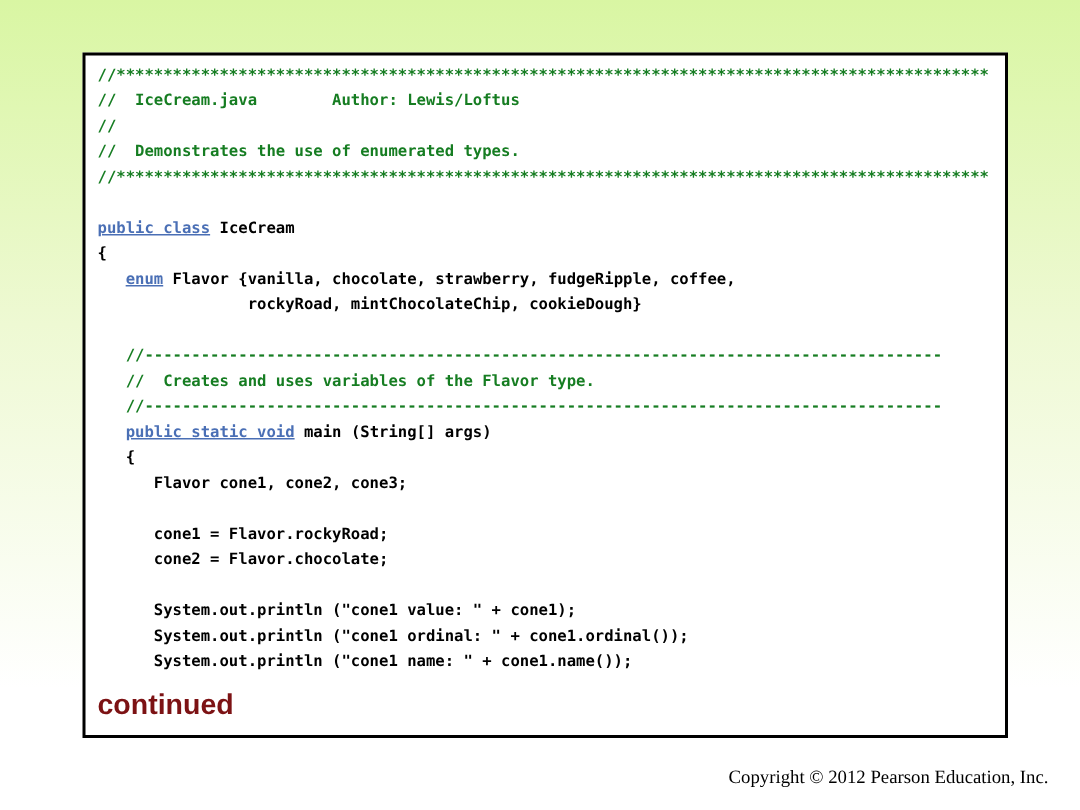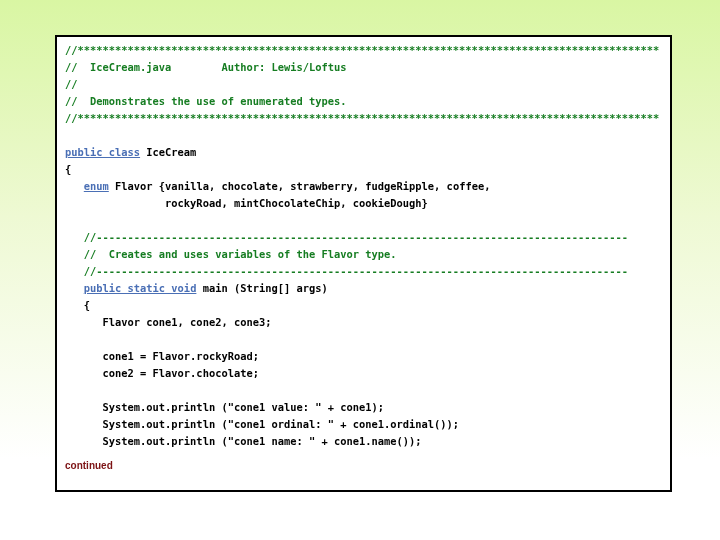--- a/index.html
+++ b/index.html
@@ -36,33 +36,34 @@
     color: var(--code-plain, #000000);
   }
   .code-line { white-space: pre; }
   .seg-c { color: var(--code-comment, #167d22); }
   .seg-k { color: var(--code-keyword, #4a6fb5); text-decoration: underline; }
   .seg-p { color: var(--code-plain, #000000); }
   .continued {
     margin-top: 10px;
     font-family: "Liberation Sans", sans-serif;
     font-weight: bold;
-    font-size: 10px;
+    font-size: 19px;
     color: var(--continued-text, #7c1214);
   }
   .copyright {
     position: absolute;
     top: 511px;
     right: 21px;
     font-family: "Liberation Serif", serif;
     font-size: 12.5px;
     color: #000000;
   }
 </style>
 </head>
 <body>
 
 <div class="slide">
   <div class="code-box">
     <div class="code"><div class="code-line"><span class="seg-c">//*********************************************************************************************</span></div><div class="code-line"><span class="seg-c">//  IceCream.java        Author: Lewis/Loftus</span></div><div class="code-line"><span class="seg-c">//</span></div><div class="code-line"><span class="seg-c">//  Demonstrates the use of enumerated types.</span></div><div class="code-line"><span class="seg-c">//*********************************************************************************************</span></div><div class="code-line">&nbsp;</div><div class="code-line"><span class="seg-k">public class</span><span class="seg-p"> IceCream</span></div><div class="code-line"><span class="seg-p">{</span></div><div class="code-line"><span class="seg-p">   </span><span class="seg-k">enum</span><span class="seg-p"> Flavor {vanilla, chocolate, strawberry, fudgeRipple, coffee,</span></div><div class="code-line"><span class="seg-p">                rockyRoad, mintChocolateChip, cookieDough}</span></div><div class="code-line">&nbsp;</div><div class="code-line"><span class="seg-c">   //-------------------------------------------------------------------------------------</span></div><div class="code-line"><span class="seg-c">   //  Creates and uses variables of the Flavor type.</span></div><div class="code-line"><span class="seg-c">   //-------------------------------------------------------------------------------------</span></div><div class="code-line"><span class="seg-p">   </span><span class="seg-k">public static void</span><span class="seg-p"> main (String[] args)</span></div><div class="code-line"><span class="seg-p">   {</span></div><div class="code-line"><span class="seg-p">      Flavor cone1, cone2, cone3;</span></div><div class="code-line">&nbsp;</div><div class="code-line"><span class="seg-p">      cone1 = Flavor.rockyRoad;</span></div><div class="code-line"><span class="seg-p">      cone2 = Flavor.chocolate;</span></div><div class="code-line">&nbsp;</div><div class="code-line"><span class="seg-p">      System.out.println ("cone1 value: " + cone1);</span></div><div class="code-line"><span class="seg-p">      System.out.println ("cone1 ordinal: " + cone1.ordinal());</span></div><div class="code-line"><span class="seg-p">      System.out.println ("cone1 name: " + cone1.name());</span></div></div>
     <div class="continued">continued</div>
   </div>
+  <div class="copyright">Copyright © 2012 Pearson Education, Inc.</div>
 </div>
 
 </body></html>

